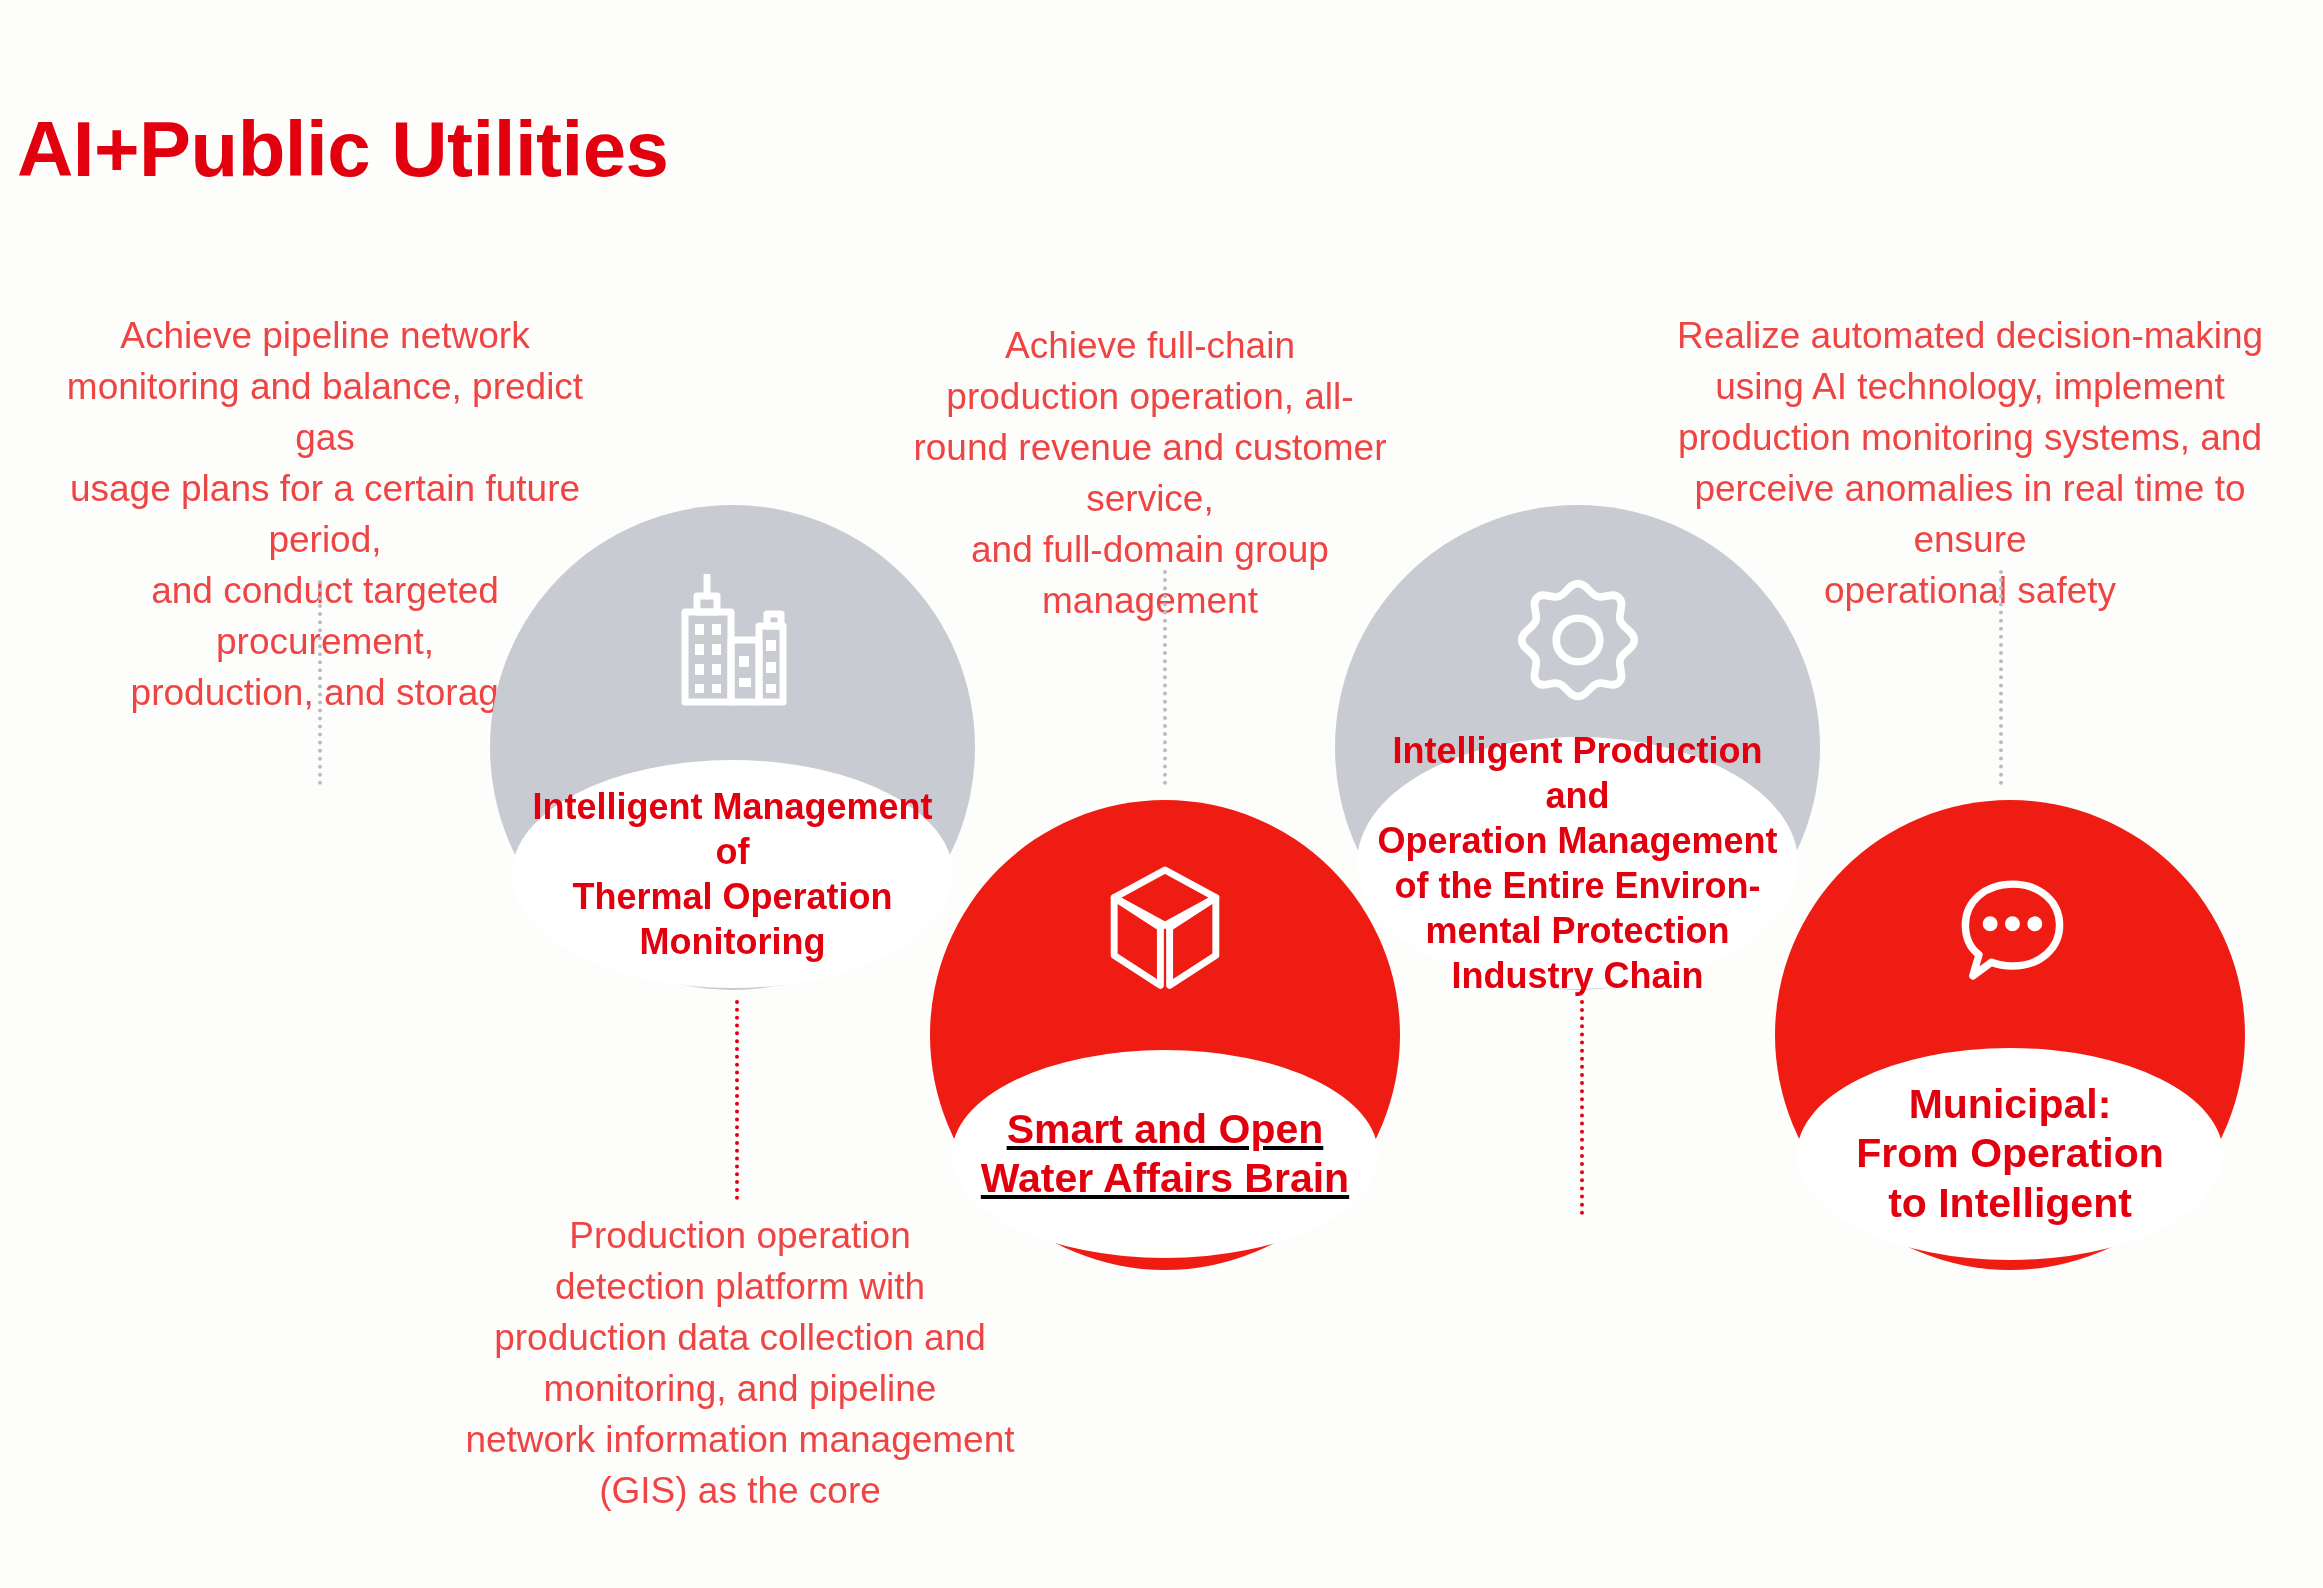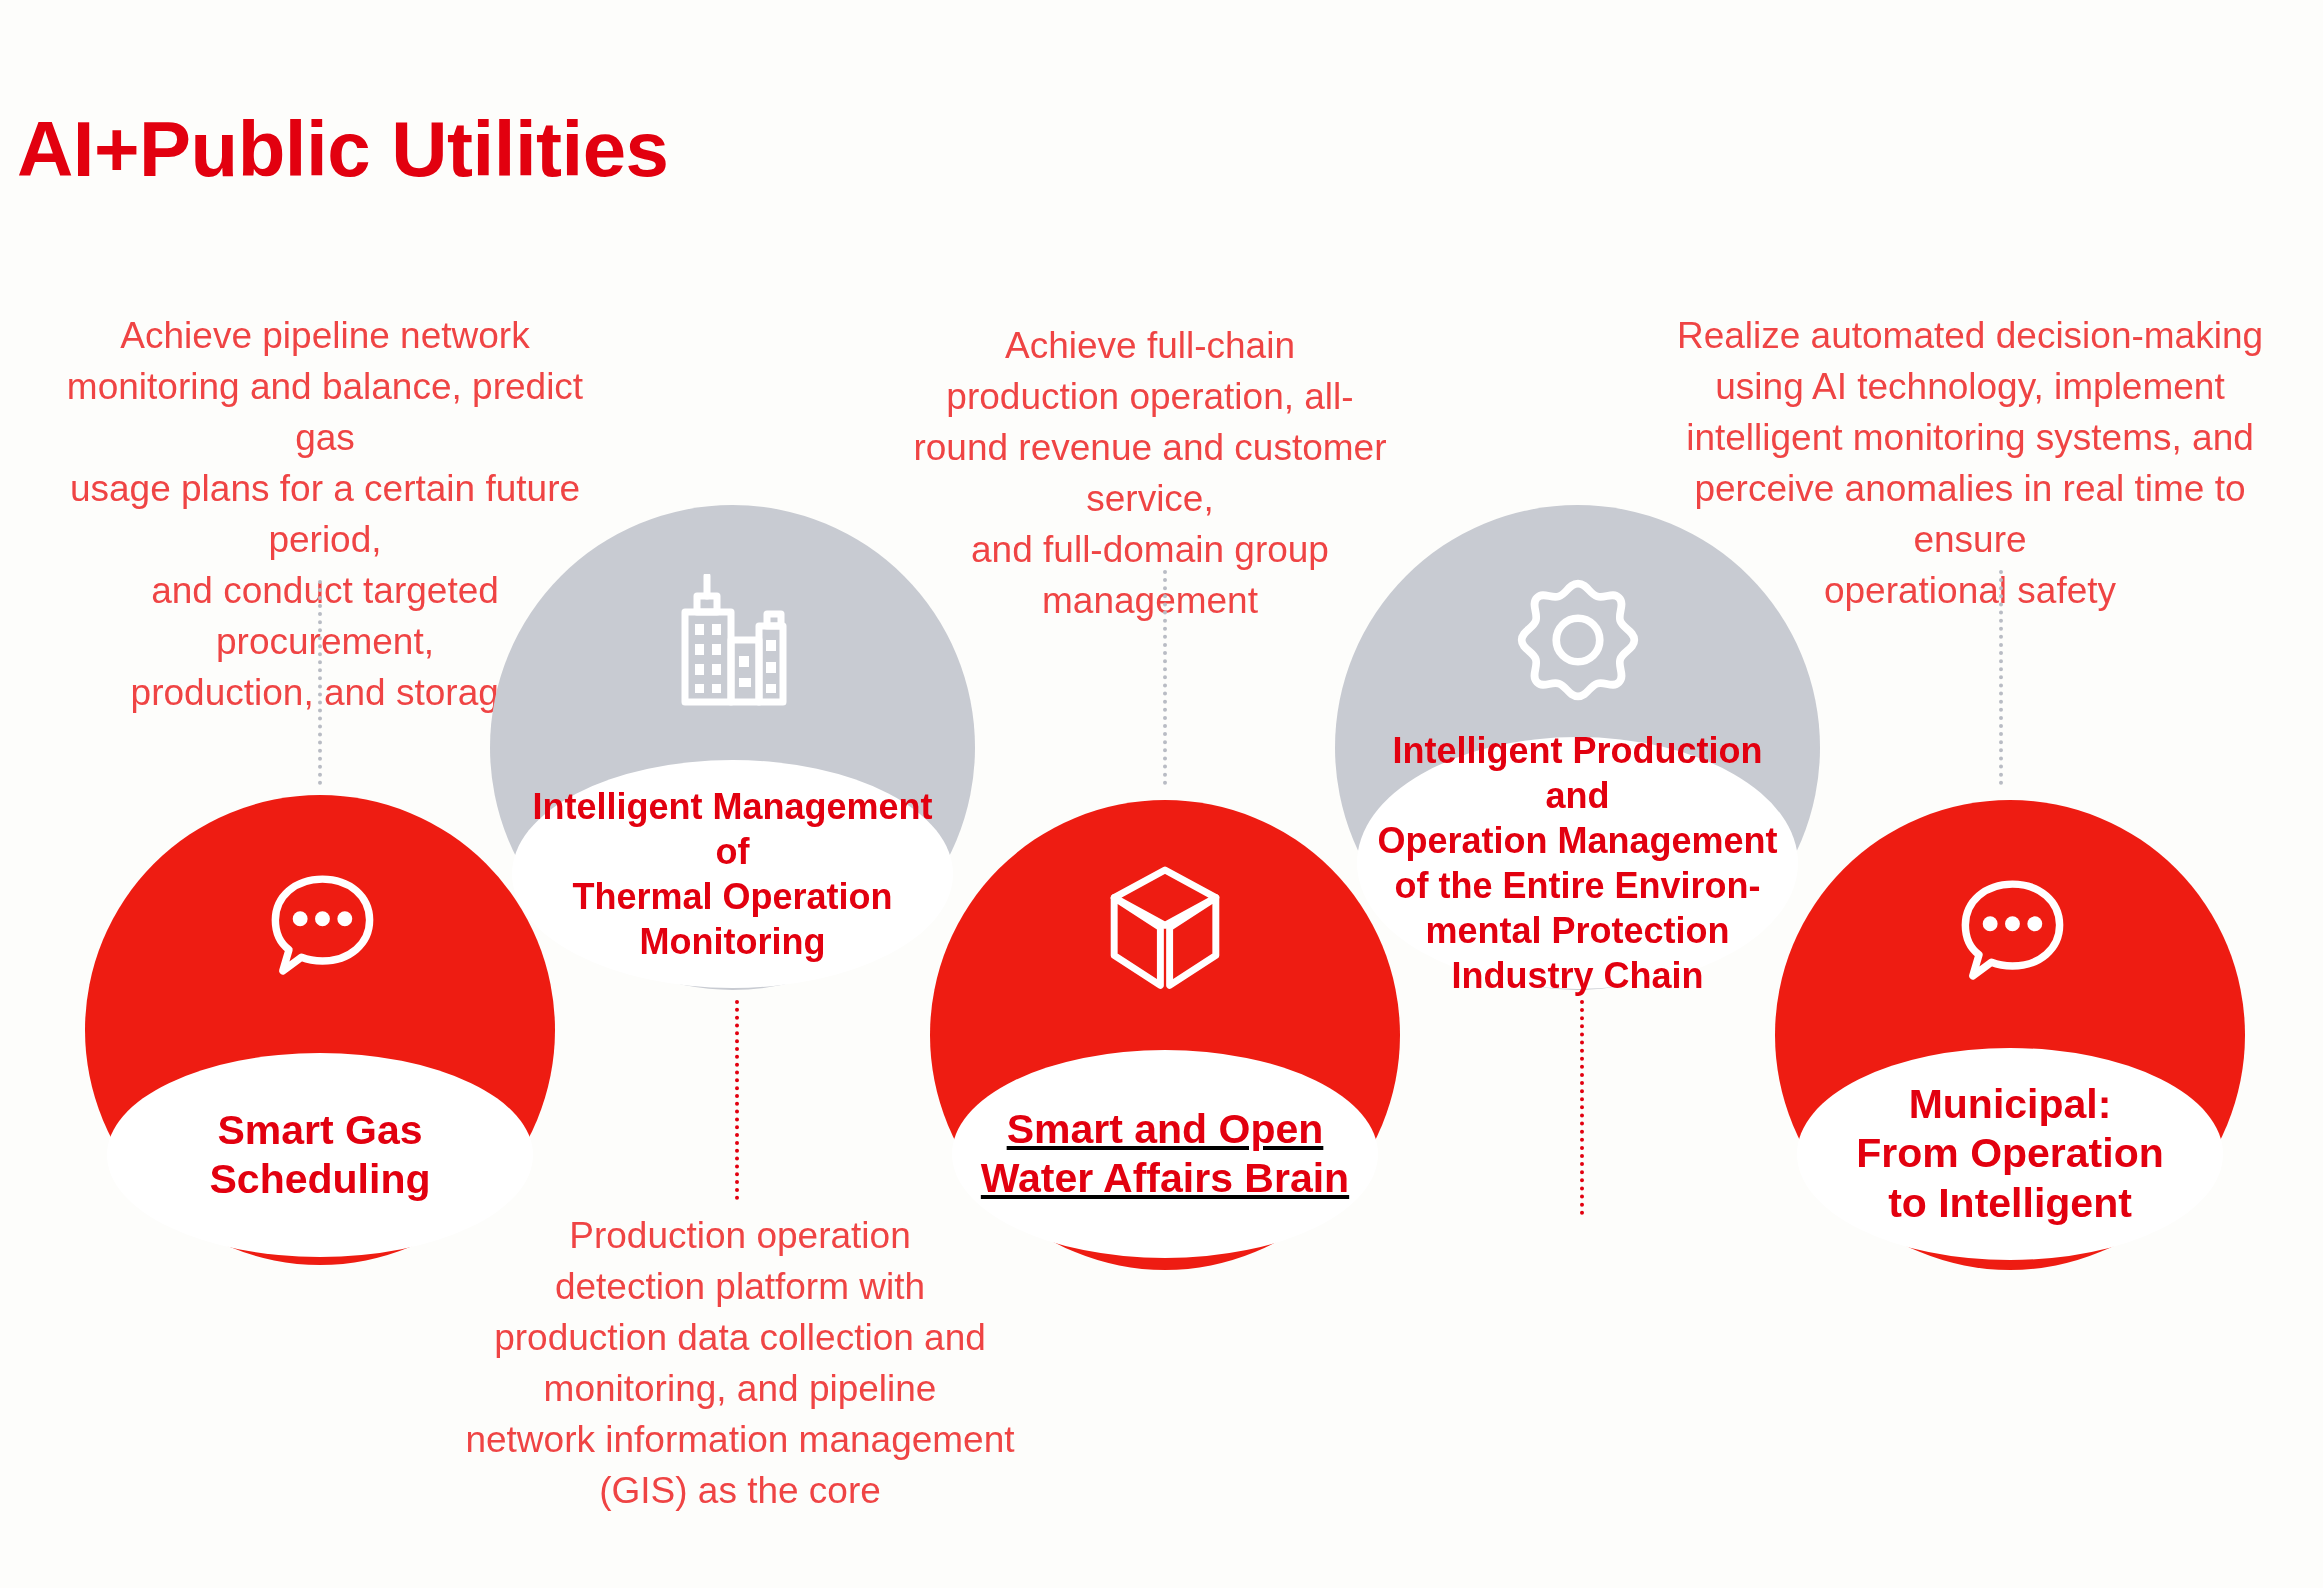--- a/index.html
+++ b/index.html
@@ -81,21 +81,21 @@
 production, and storage</div>
 
   <div class="desc" style="left:845px;top:320px;width:610px;">Achieve full-chain
 production operation, all-
 round revenue and customer service,
 and full-domain group
 management</div>
 
   <div class="desc" style="left:1660px;top:310px;width:620px;">Realize automated decision-making
 using AI technology, implement
-intelligent monitoring systems, and
+production monitoring systems, and
 perceive anomalies in real time to ensure
 operational safety</div>
 
   <div class="desc" style="left:440px;top:1210px;width:600px;">Production operation
 detection platform with
 production data collection and
 monitoring, and pipeline
 network information management
 (GIS) as the core</div>
 
@@ -166,38 +166,20 @@
     </div>
     <div class="badge sm" style="left:22px;top:232px;width:441px;height:252px;">
       <span>Intelligent Production and
 Operation Management
 of the Entire Environ-
 mental Protection
 Industry Chain</span>
     </div>
   </div>
 
-  <div class="node red" style="left:85px;top:795px;width:470px;height:470px;">
-    <div class="iconwrap" style="top:55px;height:150px;">
-      <svg width="124" height="124" viewBox="0 0 100 100" fill="none" stroke="#ffffff" stroke-width="6" stroke-linejoin="round" stroke-linecap="round">
-        <path d="M52 13 C74 13 90 27 90 46 C90 65 74 79 52 79
-                 C46 79 40 78 35 76 L20 87 L25 70
-                 C17 64 14 56 14 46 C14 27 30 13 52 13 Z"></path>
-        <g fill="#ffffff" stroke="none">
-          <circle cx="34" cy="45" r="6"></circle>
-          <circle cx="52" cy="45" r="6"></circle>
-          <circle cx="70" cy="45" r="6"></circle>
-        </g>
-      </svg>
-    </div>
-    <div class="badge lg" style="left:22px;top:258px;width:426px;height:204px;">
-      <span>Smart Gas
-Scheduling</span>
-    </div>
-  </div>
 
   <div class="node red" style="left:930px;top:800px;width:470px;height:470px;">
     <div class="iconwrap" style="top:55px;height:150px;">
       <svg width="124" height="134" viewBox="0 0 104 116" fill="none" stroke="#ffffff" stroke-width="6" stroke-linejoin="round" stroke-linecap="round">
         <path d="M52 6 L96 30 L52 54 L8 30 Z"></path>
         <path d="M8 30 L8 80 L48 106 L48 56 Z"></path>
         <path d="M96 30 L96 80 L56 106 L56 56 Z"></path>
       </svg>
     </div>
     <div class="badge lg" style="left:22px;top:250px;width:426px;height:208px;text-decoration:underline;">

